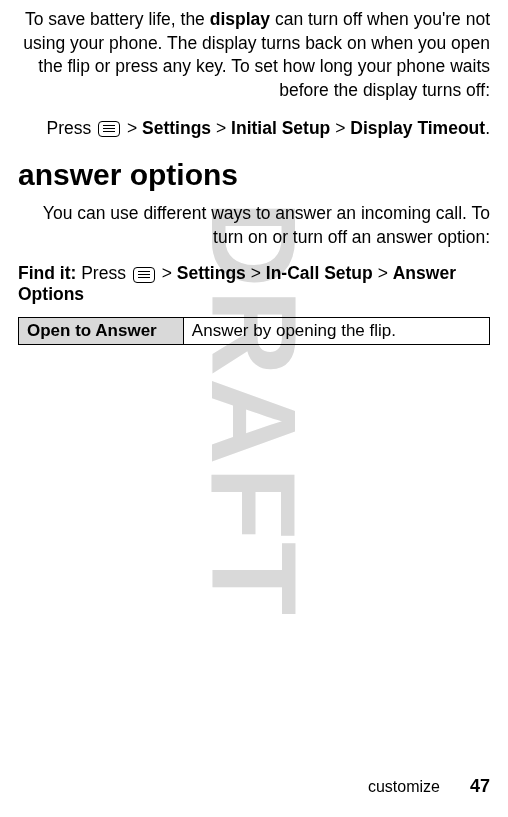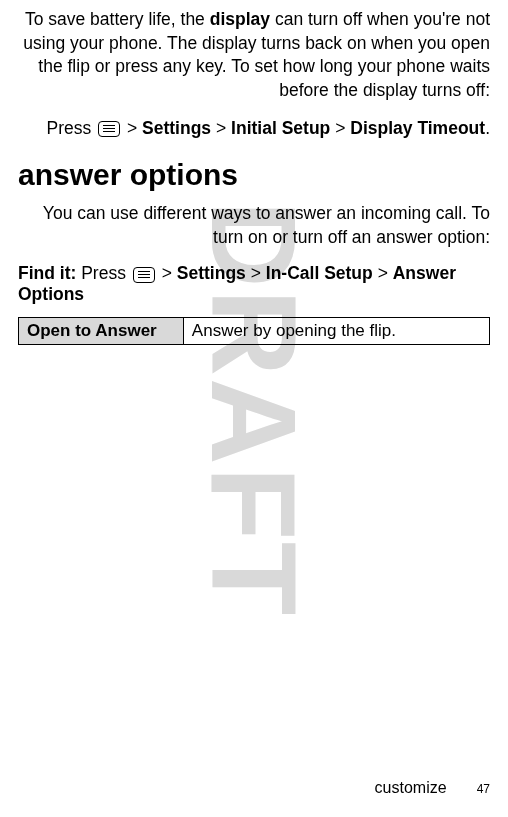--- a/index.html
+++ b/index.html
@@ -115,22 +115,22 @@
       position: absolute;
       bottom: 20px;
       right: 18px;
       font-size: 16px;
     }
     .footer .sec-name {
       font-family: Arial, Helvetica, sans-serif;
       margin-right: 30px;
     }
     .footer .page-num {
-      font-weight: normal;
-      font-size: 12px;
+      font-weight: bold;
+      font-size: 18px;
     }
   </style>
 </head>
 <body>
 
 <div class="watermark">DRAFT</div>
 
 <div class="content">
 
   <p class="para">

